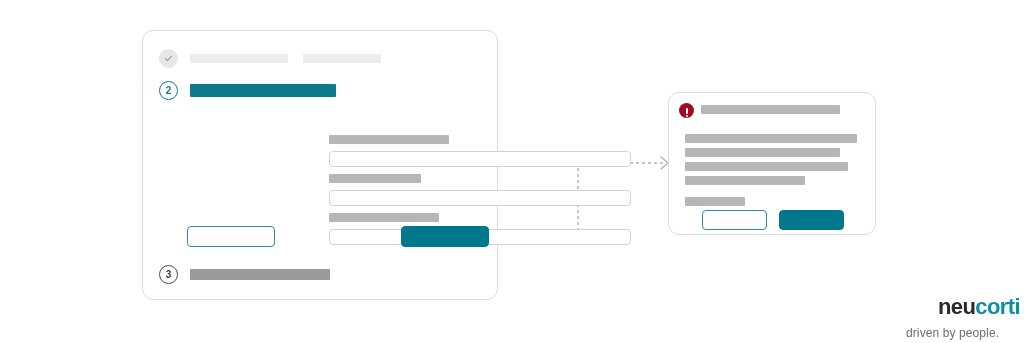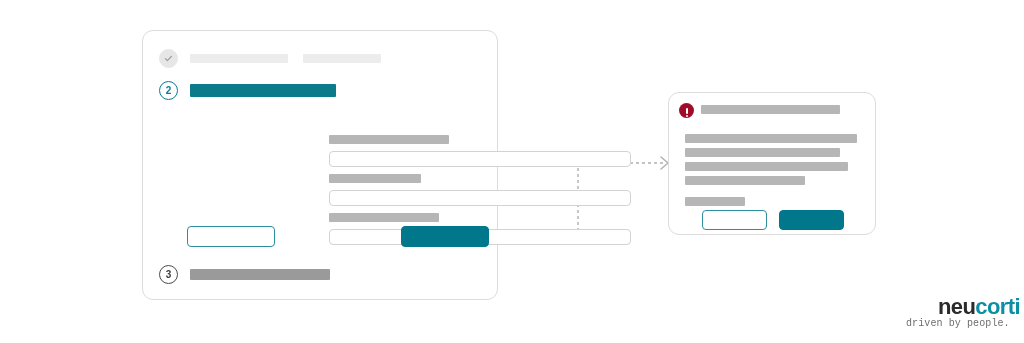--- a/index.html
+++ b/index.html
@@ -182,26 +182,25 @@
   .logo-word {
     font-size: 22px;
     font-weight: bold;
     letter-spacing: -0.6px;
     line-height: 1;
     white-space: nowrap;
   }
   .logo-neu   { color: #2b2b2b; margin-left: 32px; }
   .logo-corti { color: #0b8fa3; text-align: center; }
   .logo-tag {
-    margin-top: 0;
-    font-size: 10px;
+    margin-top: 8px;
+    font-size: 12px;
     color: #6e6e6e;
     letter-spacing: 0.1px;
     white-space: nowrap;
-    font-family: Liberation Mono, monospace;
   }
 </style>
 </head>
 <body>
 
 <div class="stage">
 
   <svg id="connector" viewBox="0 0 1024 343" xmlns="http://www.w3.org/2000/svg">
     <path d="M 499 236 L 578 236 L 578 163 L 663 163" fill="none" stroke="#b0b0b0" stroke-width="1.4" stroke-dasharray="3 3" stroke-linecap="butt"></path>
     <path d="M 661 157 L 668 163 L 661 169" fill="none" stroke="#b0b0b0" stroke-width="1.4" stroke-linecap="round" stroke-linejoin="round"></path>

